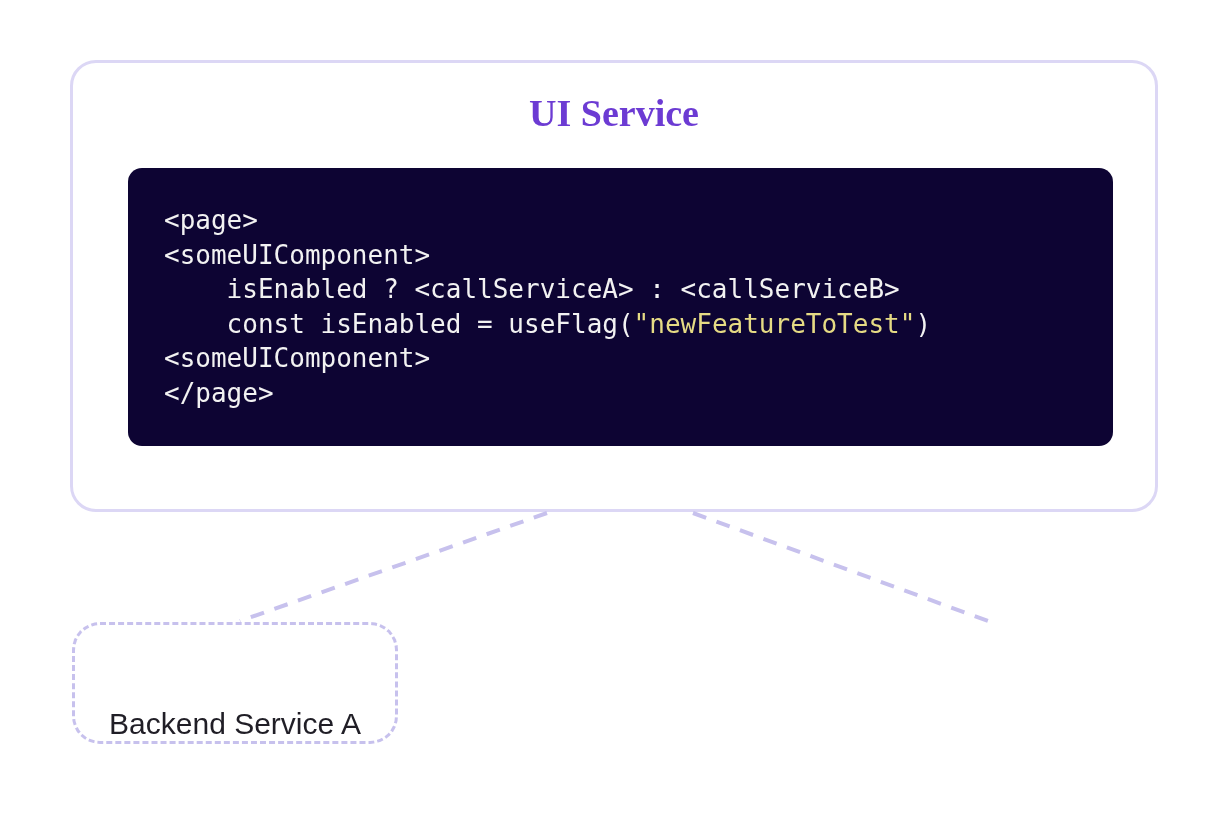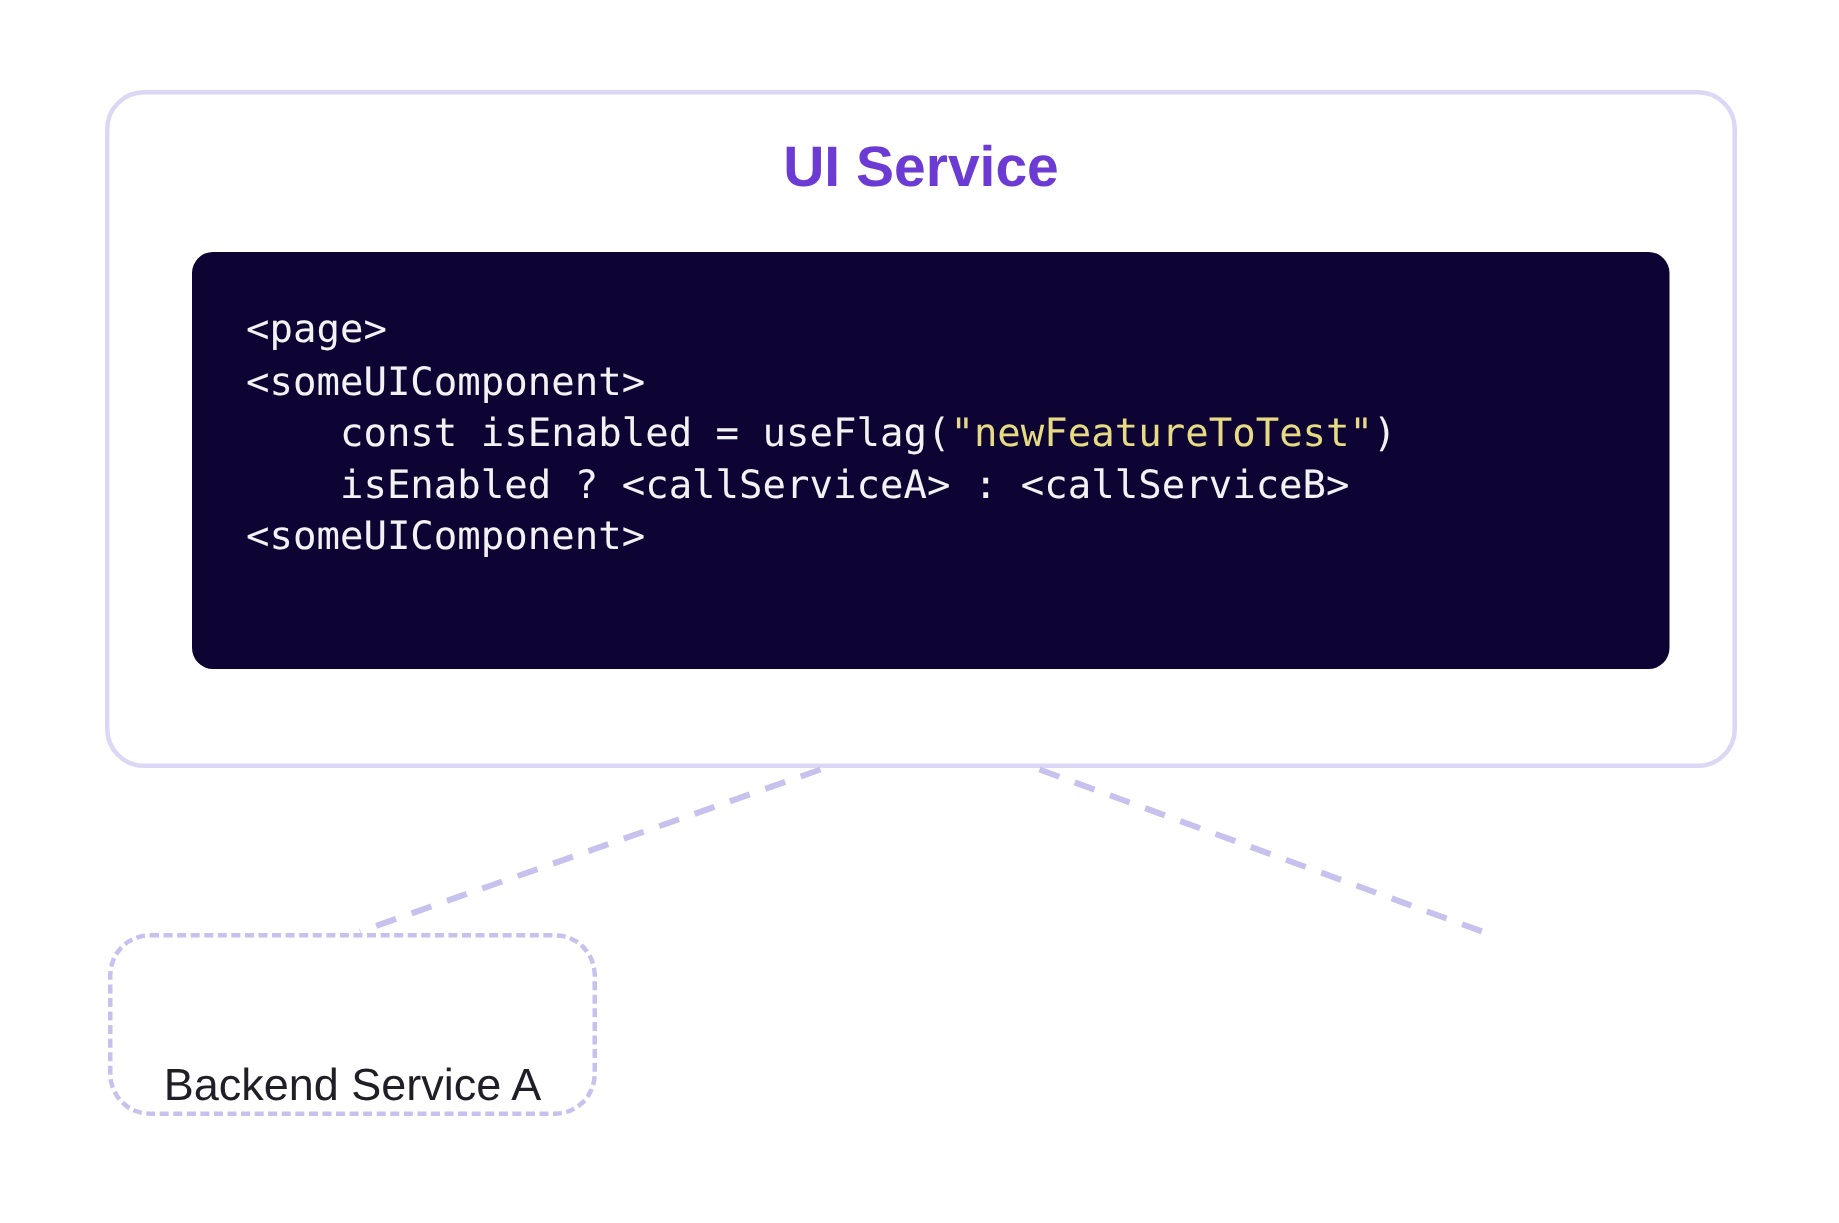--- a/index.html
+++ b/index.html
@@ -32,21 +32,21 @@
     position: absolute;
     left: 0;
     right: 0;
     top: 28px;
     margin: 0;
     text-align: center;
     font-size: 38px;
     font-weight: bold;
     letter-spacing: 0px;
     color: #6c3bd3;
-    font-family: Liberation Sans, sans-serif;
+    font-family: Liberation Serif, serif;
   }
 
   
   .code-block {
     position: absolute;
     left: 55px;  
     top: 105px;  
     width: 985px;
     height: 278px;
     box-sizing: border-box;
@@ -104,23 +104,24 @@
 <body>
 
 <div class="stage">
 
   <div class="ui-service-box">
     <h1 class="ui-service-title">UI Service</h1>
 
     <div class="code-block" id="code-block">
         <div class="code-line"><span>&lt;page&gt;</span></div>
         <div class="code-line"><span>&lt;someUIComponent&gt;</span></div>
+        <div class="code-line"><span>    isEnabled ? &lt;callServiceA&gt; : &lt;callServiceB&gt;</span></div>
         <div class="code-line"><span>    const isEnabled = useFlag(</span><span class="tok-string">"newFeatureToTest"</span><span>)</span></div>
-        <div class="code-line"><span>    isEnabled ? &lt;callServiceA&gt; : &lt;callServiceB&gt;</span></div>
         <div class="code-line"><span>&lt;someUIComponent&gt;</span></div>
+        <div class="code-line"><span>&lt;/page&gt;</span></div>
       </div>
   </div>
 
   <svg class="connectors" viewBox="0 0 1226 815" xmlns="http://www.w3.org/2000/svg">
     <line x1="547" y1="513" x2="240" y2="621" stroke="#c7c1ed" stroke-width="4" stroke-dasharray="14 11"></line>
     <line x1="693" y1="513" x2="988" y2="621" stroke="#c7c1ed" stroke-width="4" stroke-dasharray="14 11"></line>
   </svg>
 
   <div class="backend-box a">
     <span class="backend-label">Backend Service A</span>

